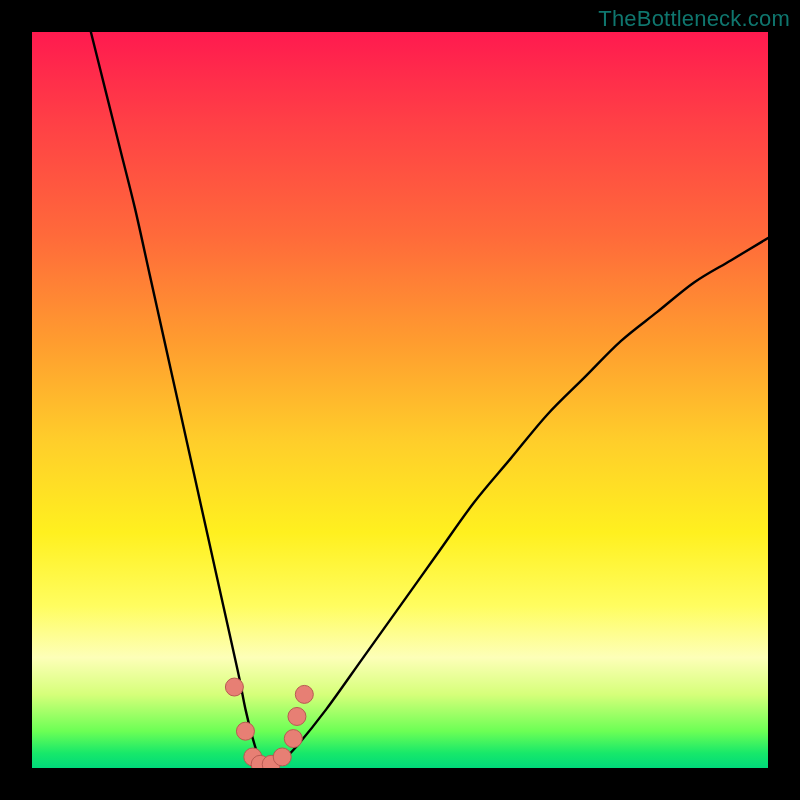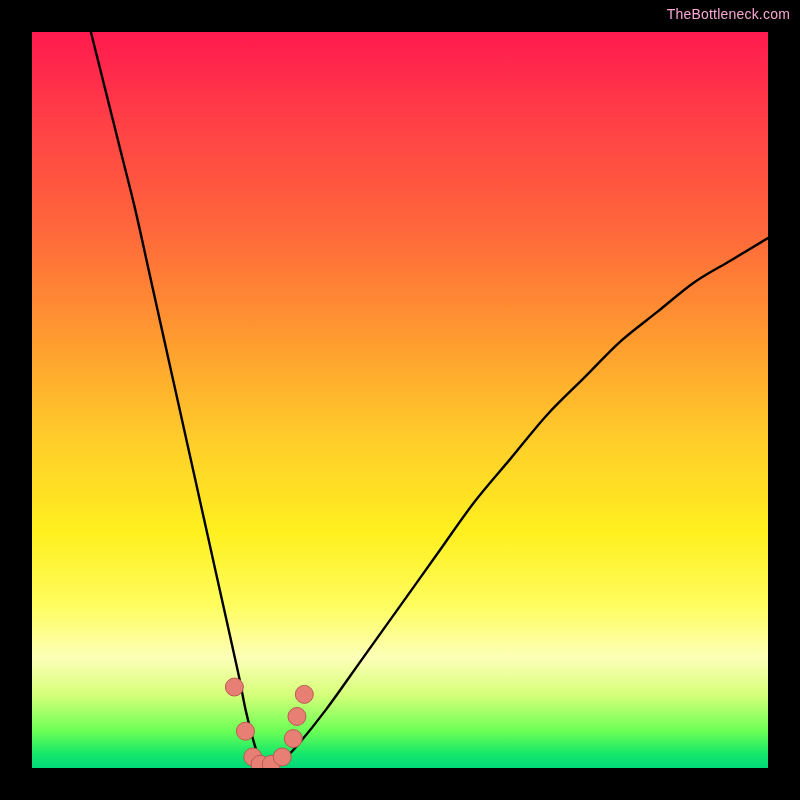--- a/index.html
+++ b/index.html
@@ -39,22 +39,22 @@
       #d6ff7a 90%,
       #6cff55 95%,
       #17e86a 98%,
       #00d97a 100%
     );
   }
   .watermark {
     position: absolute;
     top: 6px;
     right: 10px;
-    color: #f9a8d4;
-    font-size: 14px;
+    color: #0f766e;
+    font-size: 22px;
     letter-spacing: 0.2px;
   }
   svg.curve {
     position: absolute;
     top: 0;
     left: 0;
     width: 736px;
     height: 736px;
   }
 </style>

